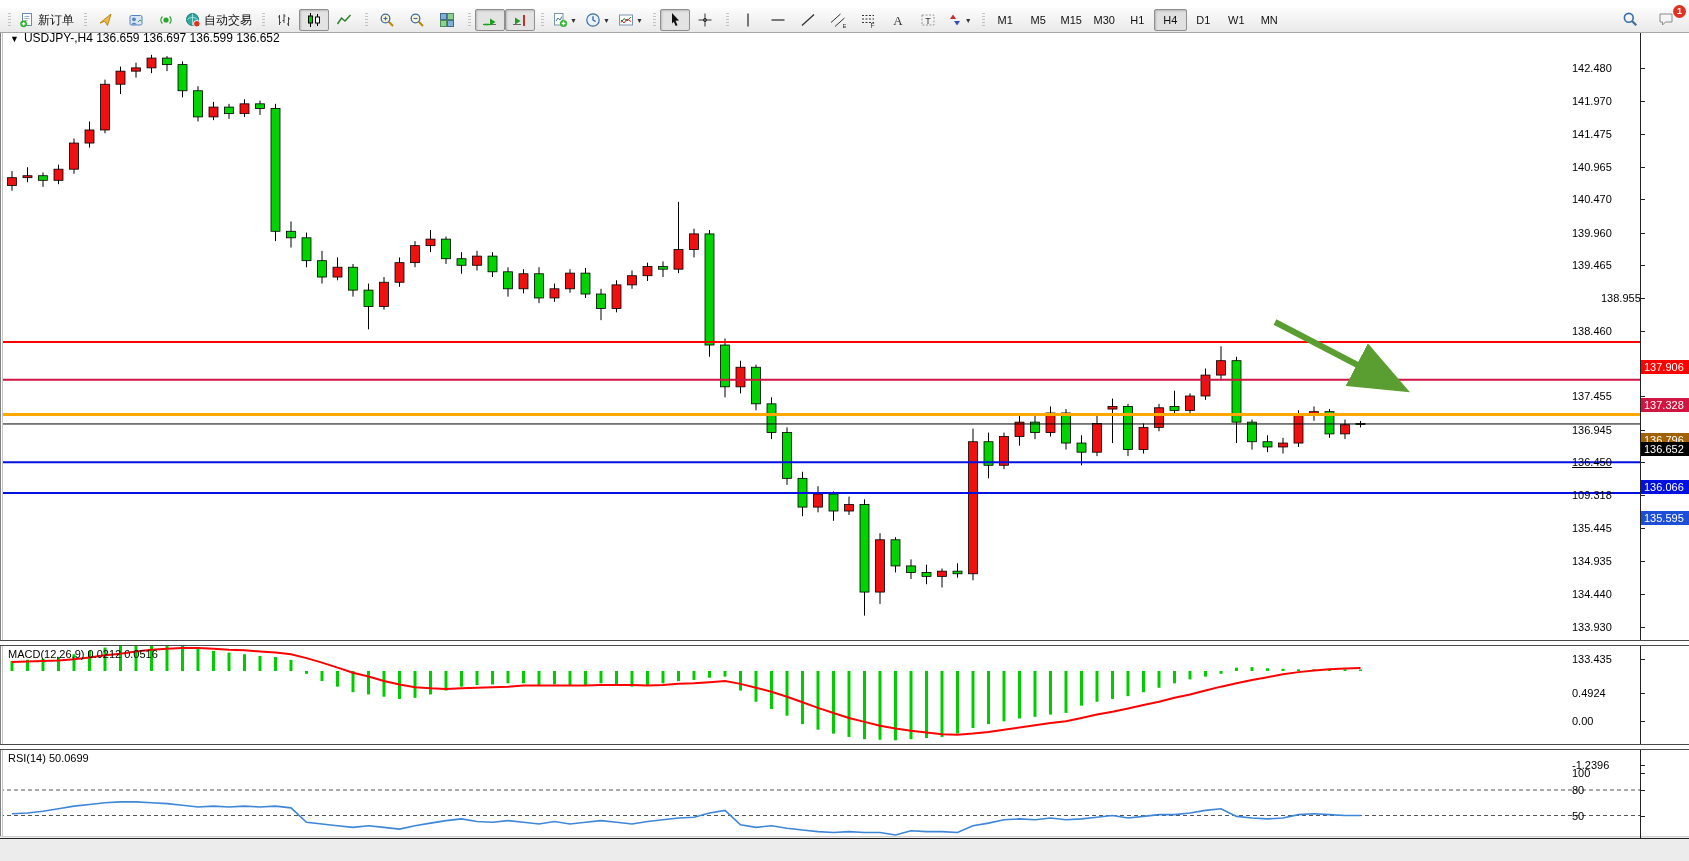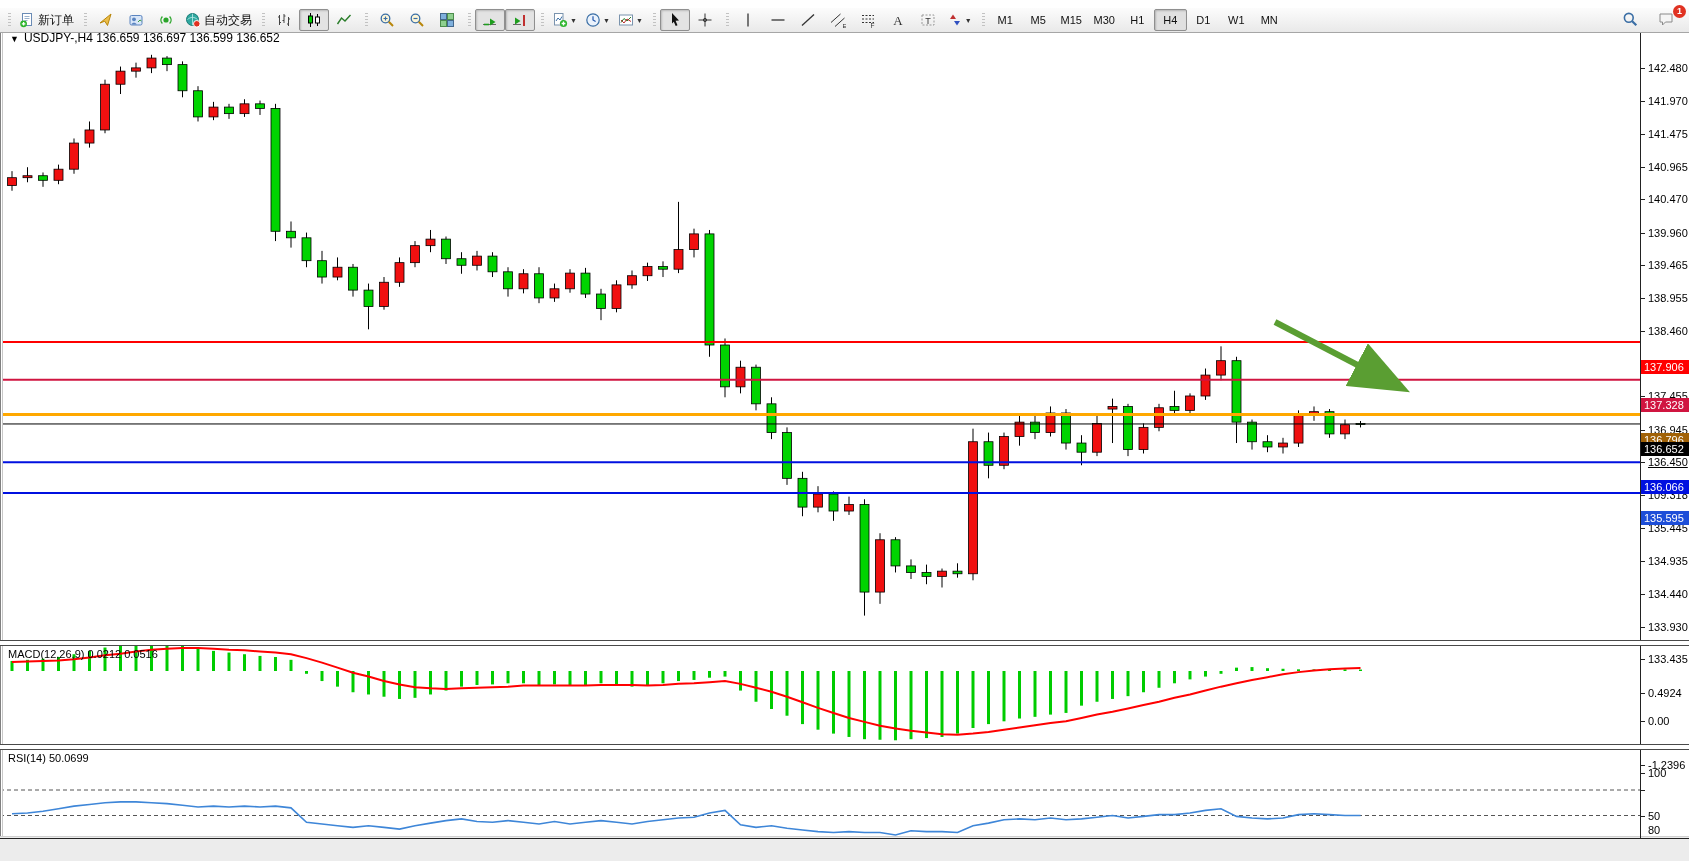--- a/index.html
+++ b/index.html
@@ -30,21 +30,21 @@
   #chart-title .tri{display:inline-block;font-size:9px;margin-right:5px;}
   #main-svg{position:absolute;left:0;top:0;}
   #macd-svg{position:absolute;left:0;top:619px;}
   #rsi-svg{position:absolute;left:0;top:723px;}
   .pane-sep{position:absolute;left:0;width:1689px;height:4px;background:#fff;
     border-top:1px solid #4a4a4a;border-bottom:1px solid #4a4a4a;z-index:3;}
   #sep1{top:615px;} #sep2{top:719px;}
   #axis-border{position:absolute;left:1640px;top:0;width:1px;height:813px;background:#222;z-index:2;}
   #axis-bottom{position:absolute;left:0;top:813px;width:1689px;height:1px;background:#222;z-index:3;}
   .ptick-mark{position:absolute;left:1641px;width:4px;height:1px;background:#222;}
-  .ptick-label{position:absolute;left:1648px;font-size:11px;color:#000;transform:translateY(-50%);white-space:nowrap;}
+  .ptick-label{position:absolute;left:1572px;font-size:11px;color:#000;transform:translateY(-50%);white-space:nowrap;}
   .pbadge{position:absolute;left:1641px;width:45px;height:14px;color:#fff;font-size:11px;
     line-height:14px;padding-left:3px;transform:translateY(-50%);z-index:4;}
   .ind-label{position:absolute;left:8px;font-size:11px;color:#000;z-index:4;}
   #macd-label{top:623px;} #rsi-label{top:727px;}
   #time-axis{position:absolute;left:0;top:814px;width:1689px;height:22px;background:#fbfbfb;}
   .tlabel{position:absolute;top:4px;font-size:11px;color:#000;transform:translateX(-50%);white-space:nowrap;}
   .ttick{position:absolute;top:-1px;width:1px;height:4px;background:#222;}
   #shift-marker{position:absolute;left:1289px;top:2px;width:0;height:0;z-index:4;
     border-left:5px solid transparent;border-right:5px solid transparent;border-top:6px solid #222;}
   #bottom-strip{position:absolute;left:0;top:836px;width:1689px;height:25px;background:#ececec;border-top:1px solid #cfcfcf;}
@@ -658,21 +658,21 @@
       <div class="ptick-label" style="top: 108.732px;">141.475</div>
       <div class="ptick-mark" style="top: 142.065px; position: absolute;"></div>
       <div class="ptick-label" style="top: 142.065px;">140.965</div>
       <div class="ptick-mark" style="top: 174.418px; position: absolute;"></div>
       <div class="ptick-label" style="top: 174.418px;">140.470</div>
       <div class="ptick-mark" style="top: 207.752px; position: absolute;"></div>
       <div class="ptick-label" style="top: 207.752px;">139.960</div>
       <div class="ptick-mark" style="top: 240.105px; position: absolute;"></div>
       <div class="ptick-label" style="top: 240.105px;">139.465</div>
       <div class="ptick-mark" style="top: 273.438px; position: absolute;"></div>
-      <div class="ptick-label" style="top: 273.438px;">138.955</div>
+      <div class="ptick-label" style="top: 273.438px; margin-left: 29px;">138.955</div>
       <div class="ptick-mark" style="top: 305.791px; position: absolute;"></div>
       <div class="ptick-label" style="top: 305.791px;">138.460</div>
       <div class="ptick-mark" style="top: 371.477px; position: absolute;"></div>
       <div class="ptick-label" style="top: 371.477px;">137.455</div>
       <div class="ptick-mark" style="top: 404.81px; position: absolute;"></div>
       <div class="ptick-label" style="top: 404.81px;">136.945</div>
       <div class="ptick-mark" style="top: 437.163px; position: absolute;"></div>
       <div class="ptick-label" style="top: 437.163px; text-decoration: underline;">136.450</div>
       <div class="ptick-mark" style="top: 470.497px; position: absolute;"></div>
       <div class="ptick-label" style="top: 470.497px;">109.318</div>
@@ -694,21 +694,21 @@
       <div class="pbadge" style="top: 493.046px; background: #1d4ed8;">135.595</div>
       <div class="ptick-mark" style="top: 668.475px;"></div>
       <div class="ptick-label" style="top: 668.475px;">0.4924</div>
       <div class="ptick-mark" style="top: 696px;"></div>
       <div class="ptick-label" style="top: 696px;">0.00</div>
       <div class="ptick-mark" style="top: 740px;"></div>
       <div class="ptick-label" style="top: 740px;">-1.2396</div>
       <div class="ptick-mark" style="top: 748px;"></div>
       <div class="ptick-label" style="top: 748px;">100</div>
       <div class="ptick-mark" style="top: 765px;"></div>
-      <div class="ptick-label" style="top: 765px; margin-top: 40px;">80</div>
+      <div class="ptick-label" style="top: 765px;">80</div>
       <div class="ptick-mark" style="top: 790.5px;"></div>
       <div class="ptick-label" style="top: 790.5px;">50</div>
       <div class="ptick-mark" style="top: 820.25px;"></div>
       <div class="ptick-label" style="top: 820.25px;">15</div>
       <div class="ptick-mark" style="top: 833px;"></div>
       <div class="ptick-label" style="top: 833px;">0</div>
     </div>
   <div id="time-axis">
       <div class="ttick" style="left: 27.5px;"></div>
       <div class="tlabel" style="left: 27.5px;">20 Nov 2022</div>

